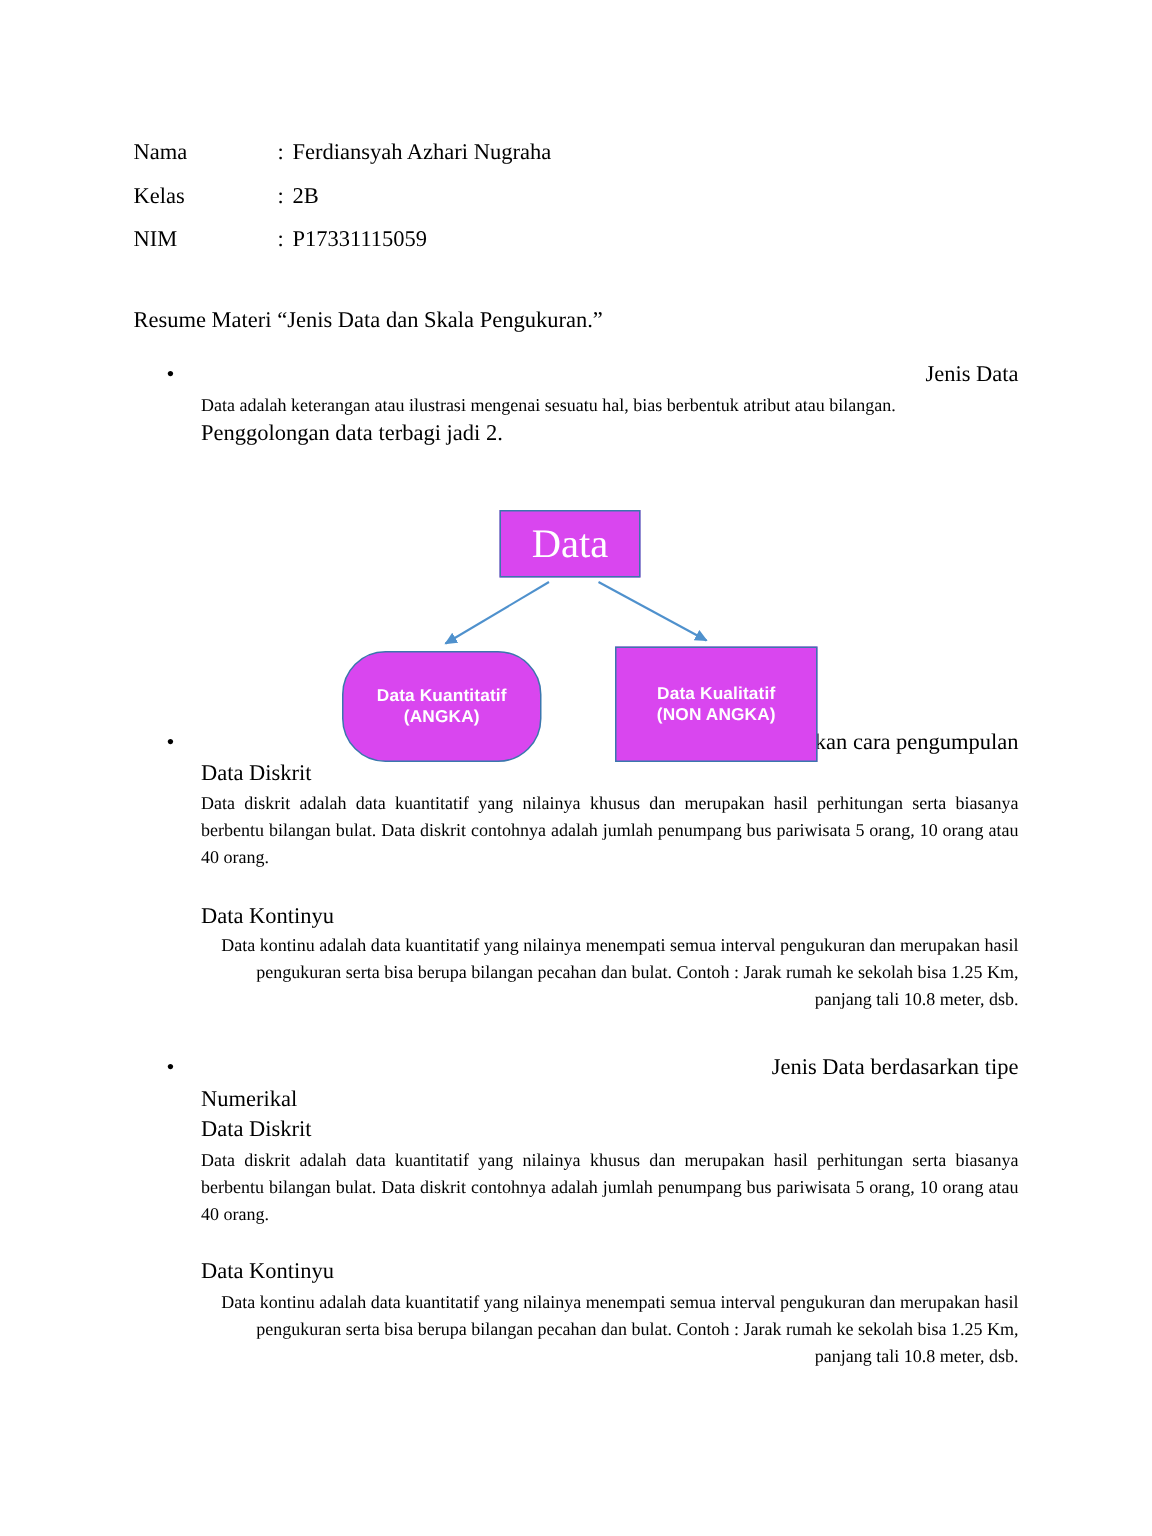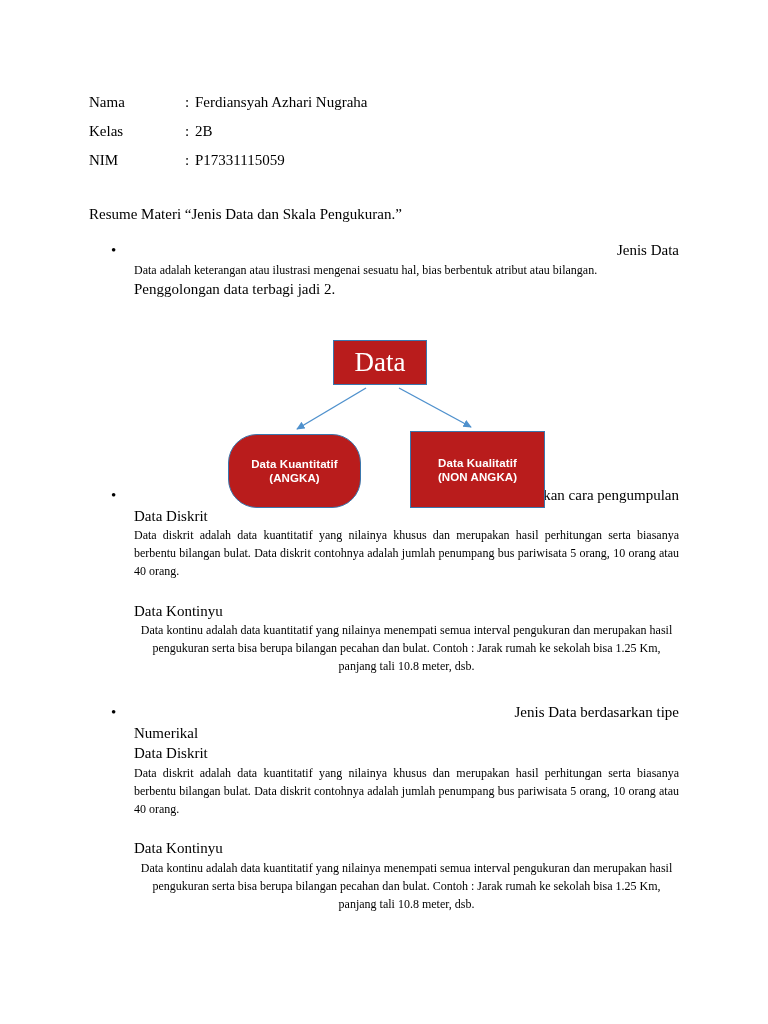--- a/index.html
+++ b/index.html
@@ -74,39 +74,39 @@
   .sub-line {
     font-size: 15px;
     line-height: 20.5px;
   }
   .para {
     font-size: 12px;
     line-height: 18px;
     text-align: justify;
   }
   .para.loose {
-    text-align: center;
+    text-align: right;
   }
   .spacer-line {
     height: 20.5px;
   }
 
   
   .diagram {
     position: absolute;
     left: 0;
     top: 0;
     width: 768px;
     height: 1024px;
     pointer-events: none;
   }
   .diagram .node {
     position: absolute;
     box-sizing: border-box;
-    background: #b91c1c;
+    background: #d946ef;
     border: 1px solid #3A77AD;
     color: #ffffff;
     display: flex;
     flex-direction: column;
     align-items: center;
     justify-content: center;
     pointer-events: auto;
   }
   .node-root {
     left: 333px;

